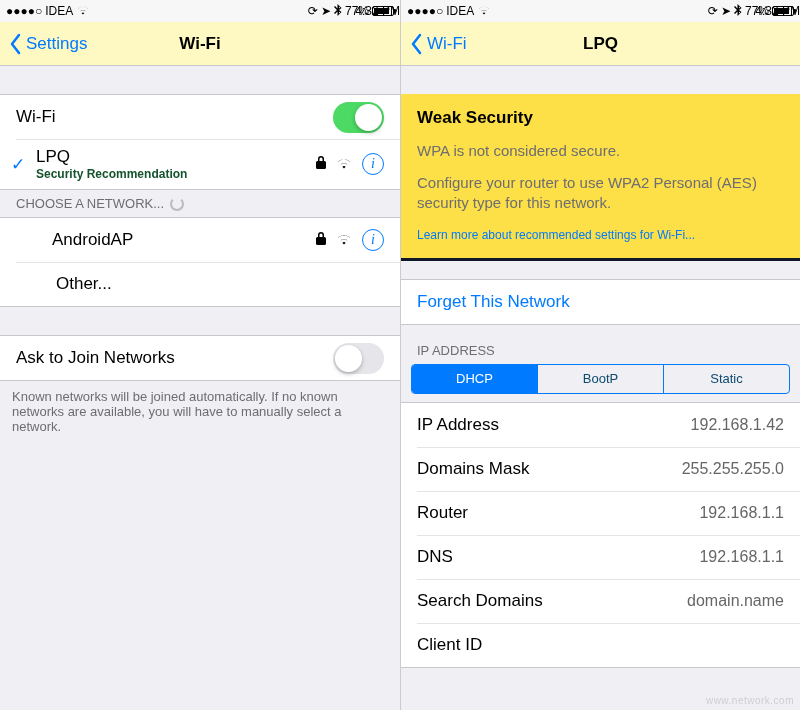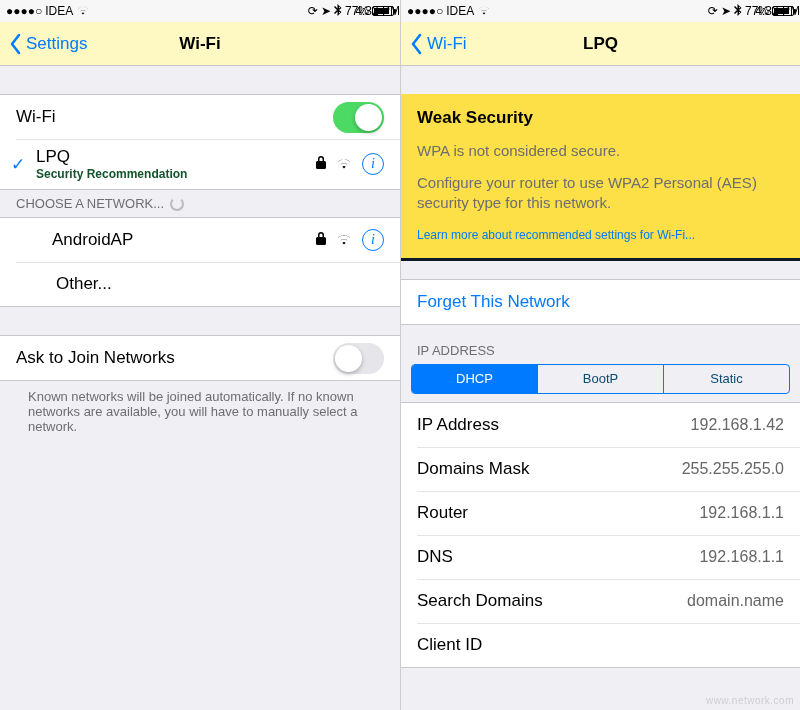--- a/index.html
+++ b/index.html
@@ -107,21 +107,21 @@
   .toggle .knob {
     position: absolute; width: 27px; height: 27px; background: #fff;
     border-radius: 50%; top: 2px; left: 2px;
     box-shadow: 0 2px 4px rgba(0,0,0,0.25);
     transition: left .2s;
   }
   .toggle.on { background: #4cd964; }
   .toggle.on .knob { left: 22px; }
   .footer-text {
     font-size: 13px; color: #6d6d72;
-    padding: 8px 28px 0;
+    padding: 8px 12px 0;
   }
 
   
   .weak-block {
     background: #fde047; border-bottom: 3px solid #0f172a;
     padding: 14px 16px 16px;
   }
   .weak-title { font-size: 17px; font-weight: 600; margin-bottom: 2px; }
   .weak-sub { font-size: 15px; color: #6d6d72; margin-bottom: 14px; margin-top: 14px; }
   .weak-desc { font-size: 15px; color: #6d6d72; margin-bottom: 14px; line-height:1.35;}

